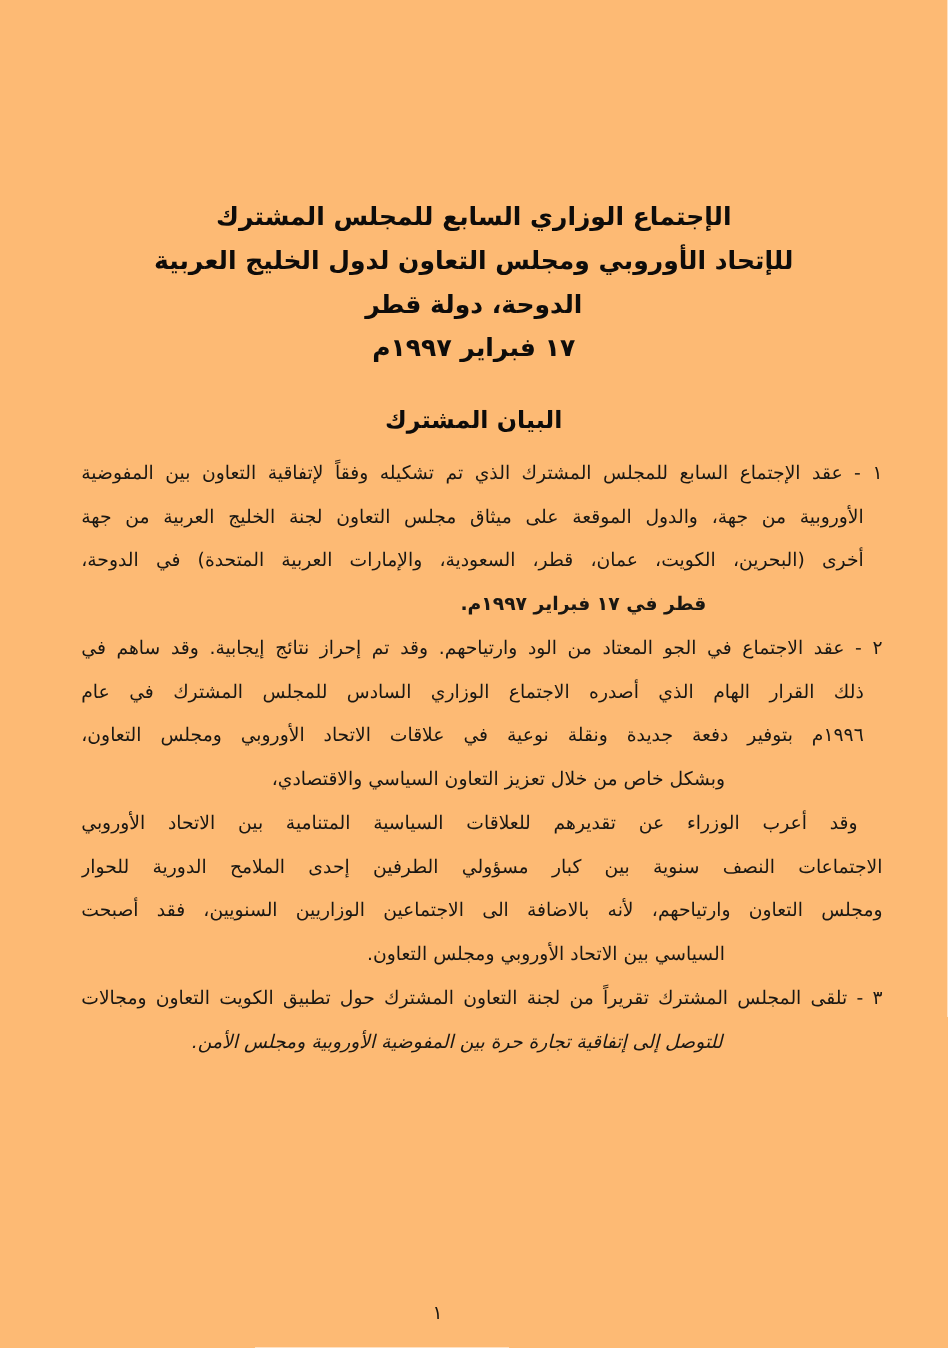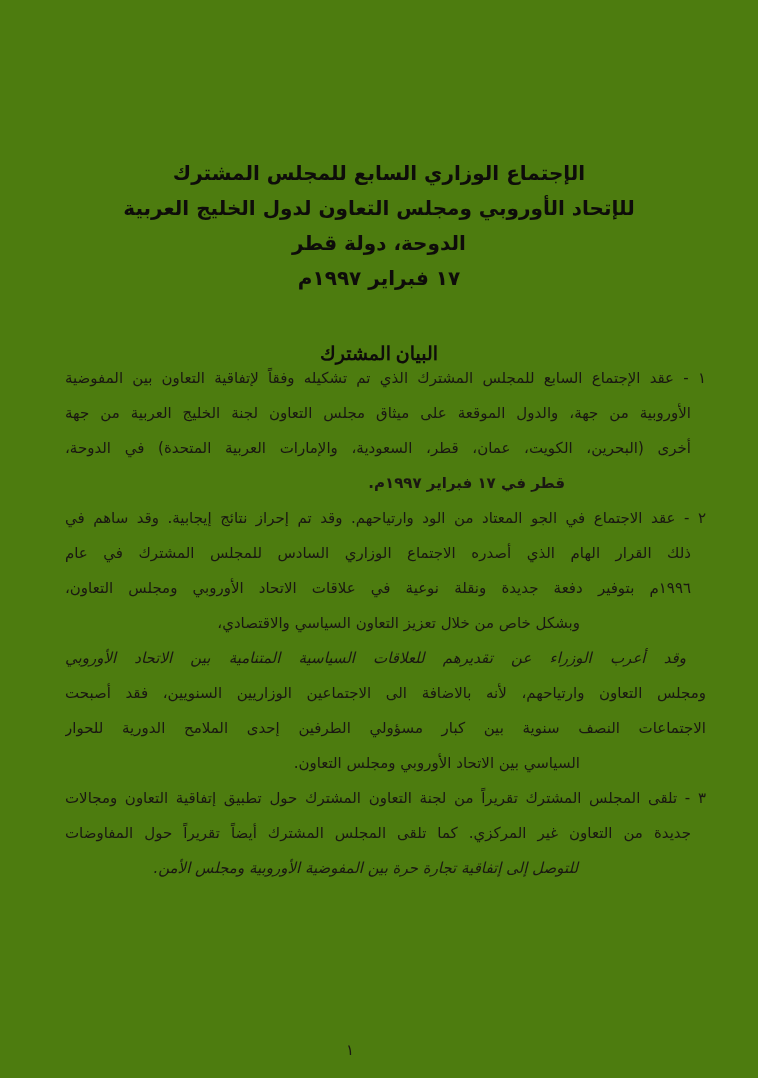--- a/index.html
+++ b/index.html
@@ -4,21 +4,21 @@
 <style>
   html, body {
     margin: 0;
     padding: 0;
     background: #ffffff;
   }
   .page {
     position: relative;
     width: 758px;
     height: 1078px;
-    background: #4d7c0f;
+    background: #fdba74;
     color: #151310;
     font-family: "DejaVu Sans", sans-serif;
     overflow: hidden;
     direction: rtl;
   }
   
   .title-block {
     position: absolute;
     top: 156px;
     left: 0;
@@ -31,27 +31,26 @@
     line-height: 35px;
     letter-spacing: 0.5px;
     color: #0e0c0a;
   }
   
   .section-heading {
     position: absolute;
     top: 321px;
     left: 0;
     right: 0;
-    margin: 18px;
+    margin: 0;
     text-align: center;
     font-size: 19px;
     font-weight: bold;
     line-height: 30px;
     color: #0e0c0a;
-    font-family: Liberation Serif, serif;
   }
   
   .body-text {
     position: absolute;
     top: 361px;
     right: 52px;
     left: 65px;
     font-size: 15px;
     line-height: 35px;
     color: #1a1712;
@@ -65,21 +64,21 @@
   .line.justify {
     white-space: normal;
     text-align: justify;
     text-align-last: justify;
     text-justify: inter-word;
   }
   .line.end {
     text-align: right;
   }
   .cont      { padding-right: 15px; }   
-  .sub-first { padding-right: 20px; font-style: italic; }   
+  .sub-first { padding-right: 20px; }   
   .short-a   { padding-right: 141px; font-weight: bold; }  
   .short-b   { padding-right: 126px; }
   .short-c   { padding-right: 128px; font-style: italic; }
   .num { font-size: 15px; }
   
   .page-number {
     position: absolute;
     top: 1041px;
     left: 346px;
     font-size: 15px;
@@ -111,28 +110,27 @@
 
     <div class="para">
       <div class="line justify"><span class="num">٢ -</span> <span>عقد الاجتماع في الجو المعتاد من الود وارتياحهم. وقد تم إحراز نتائج إيجابية. وقد ساهم في</span></div>
       <div class="line justify cont">ذلك القرار الهام الذي أصدره الاجتماع الوزاري السادس للمجلس المشترك في عام</div>
       <div class="line justify cont">١٩٩٦م بتوفير دفعة جديدة ونقلة نوعية في علاقات الاتحاد الأوروبي ومجلس التعاون،</div>
       <div class="line end short-b">وبشكل خاص من خلال تعزيز التعاون السياسي والاقتصادي،</div>
     </div>
 
     <div class="para">
       <div class="line justify sub-first">وقد أعرب الوزراء عن تقديرهم للعلاقات السياسية المتنامية بين الاتحاد الأوروبي</div>
+      <div class="line justify">الاجتماعات النصف سنوية بين كبار مسؤولي الطرفين إحدى الملامح الدورية للحوار</div>
       <div class="line justify">ومجلس التعاون وارتياحهم، لأنه بالاضافة الى الاجتماعين الوزاريين السنويين، فقد أصبحت</div>
-      <div class="line justify">الاجتماعات النصف سنوية بين كبار مسؤولي الطرفين إحدى الملامح الدورية للحوار</div>
       <div class="line end short-b">السياسي بين الاتحاد الأوروبي ومجلس التعاون.</div>
     </div>
 
     <div class="para">
-      <div class="line justify"><span class="num">٣ -</span> <span>تلقى المجلس المشترك تقريراً من لجنة التعاون المشترك حول تطبيق إتفاقية التعاون ومجالات</span></div>
-      <div class="line justify cont">جديدة من التعاون غير المركزي. كما تلقى المجلس المشترك أيضاً تقريراً حول المفاوضات</div>
+      <div class="line justify"><span class="num">٣ -</span> <span>تلقى المجلس المشترك تقريراً من لجنة التعاون المشترك حول تطبيق الكويت التعاون ومجالات</span></div>
       <div class="line end short-c">للتوصل إلى إتفاقية تجارة حرة بين المفوضية الأوروبية ومجلس الأمن.</div>
     </div>
 
   </main>
 
   <div class="page-number">١</div>
 
 </div>
 
 </body></html>

